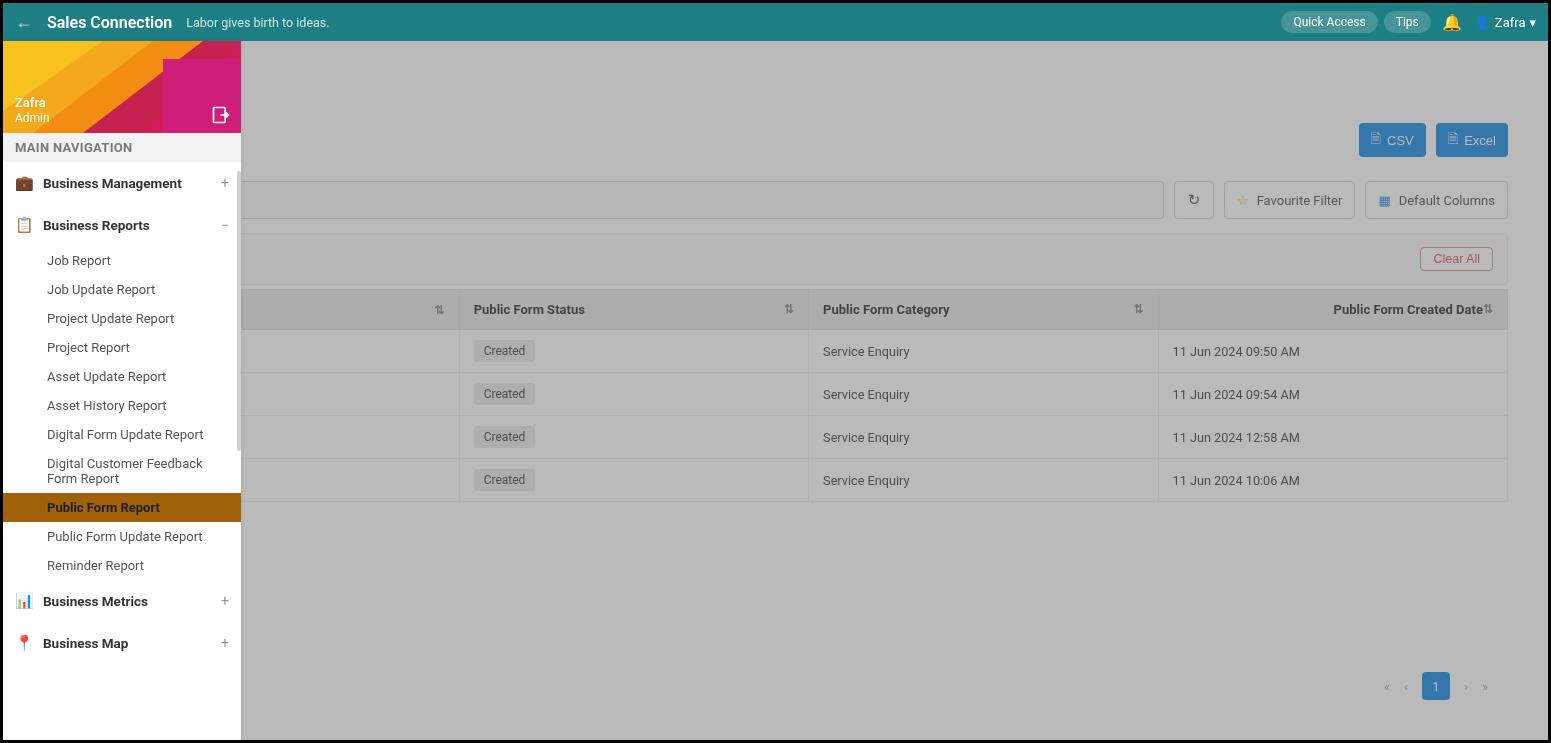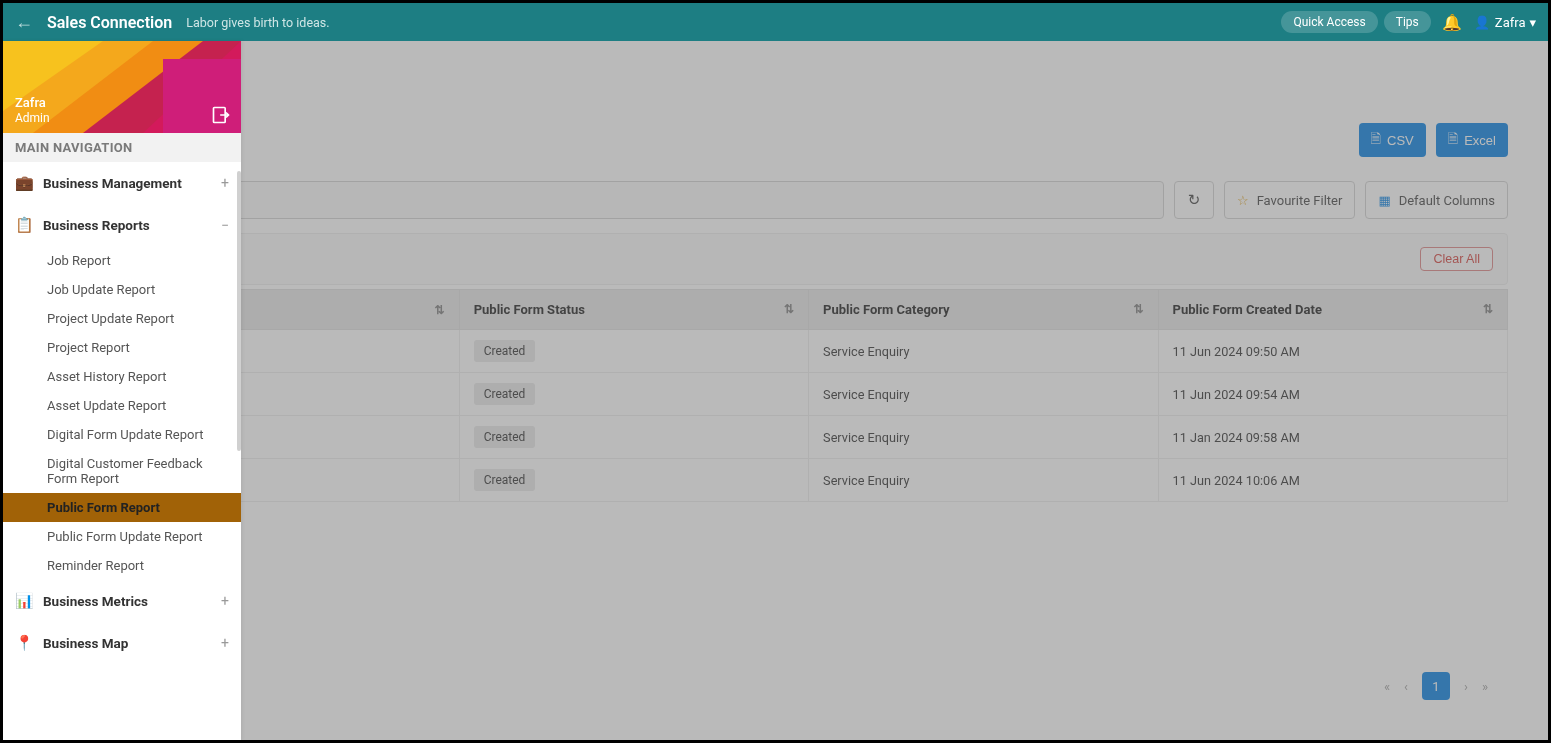--- a/index.html
+++ b/index.html
@@ -143,21 +143,21 @@
                 <span class="sort">⇅</span>
               </th>
               <th style="width:24%;">
                 <span>Public Form Status</span>
                 <span class="sort">⇅</span>
               </th>
               <th style="width:24%;">
                 <span>Public Form Category</span>
                 <span class="sort">⇅</span>
               </th>
-              <th style="width:24%;">
+              <th style="width:24%;text-align:right;">
                 <span>Public Form Created Date</span>
                 <span class="sort">⇅</span>
               </th>
             </tr>
           </thead>
           <tbody id="table-body">
               <tr>
                 <td></td>
                 <td><span class="badge">Created</span></td>
                 <td>Service Enquiry</td>
@@ -166,21 +166,21 @@
               <tr>
                 <td></td>
                 <td><span class="badge">Created</span></td>
                 <td>Service Enquiry</td>
                 <td>11 Jun 2024 09:54 AM</td>
               </tr>
               <tr>
                 <td></td>
                 <td><span class="badge">Created</span></td>
                 <td>Service Enquiry</td>
-                <td>11 Jan 2024 09:58 AM</td>
+                <td>11 Jun 2024 12:58 AM</td>
               </tr>
               <tr>
                 <td></td>
                 <td><span class="badge">Created</span></td>
                 <td>Service Enquiry</td>
                 <td>11 Jun 2024 10:06 AM</td>
               </tr>
             </tbody>
         </table>
       </div>
@@ -227,22 +227,22 @@
         </div>
         <div class="nav-group-header">
           <span class="icon">📋</span>
           <span>Business Reports</span>
           <span class="toggle">−</span>
         </div>
         <div class="nav-item">Job Report</div>
         <div class="nav-item">Job Update Report</div>
         <div class="nav-item">Project Update Report</div>
         <div class="nav-item">Project Report</div>
+        <div class="nav-item">Asset Update Report</div>
         <div class="nav-item">Asset History Report</div>
-        <div class="nav-item">Asset Update Report</div>
         <div class="nav-item">Digital Form Update Report</div>
         <div class="nav-item">Digital Customer Feedback Form Report</div>
         <div class="nav-item active">Public Form Report</div>
         <div class="nav-item">Public Form Update Report</div>
         <div class="nav-item">Reminder Report</div>
         <div class="nav-group-header">
           <span class="icon">📊</span>
           <span>Business Metrics</span>
           <span class="toggle">+</span>
         </div>

